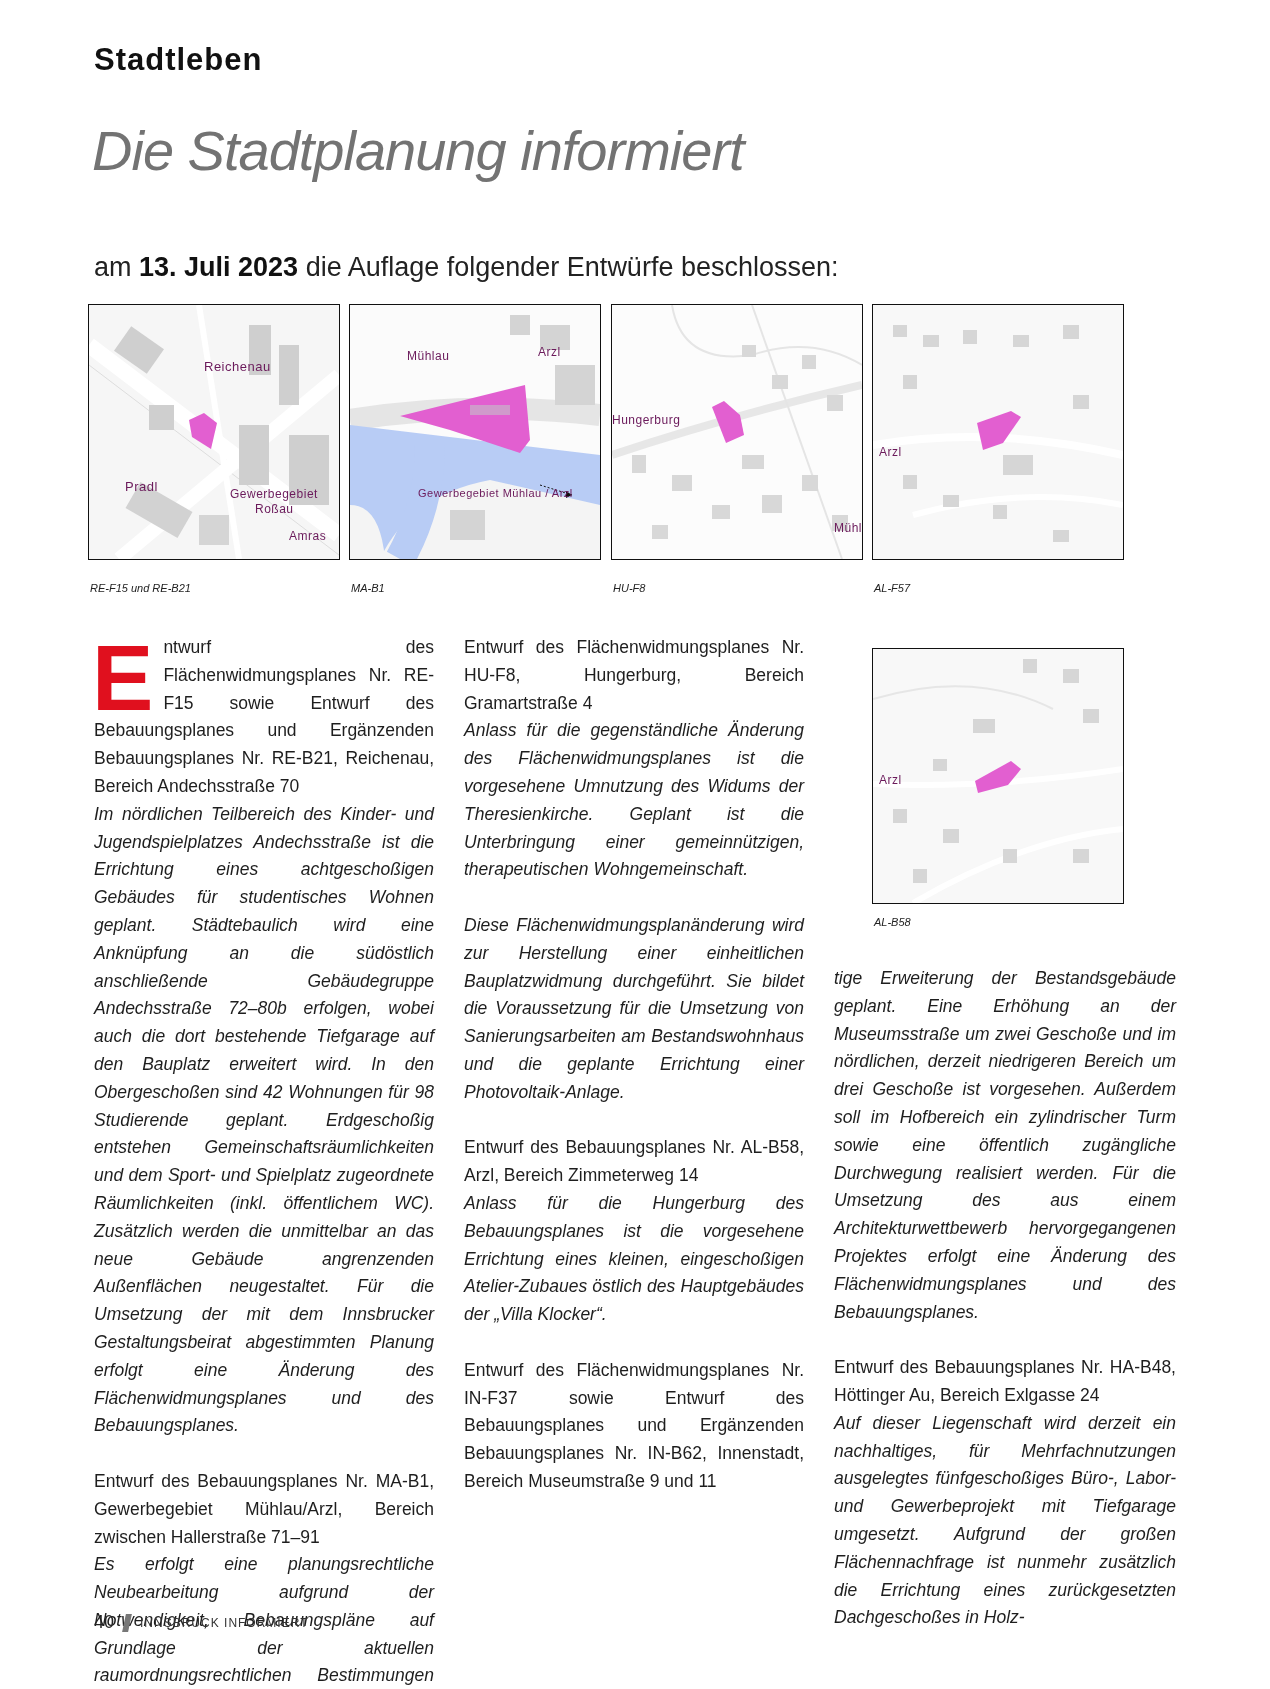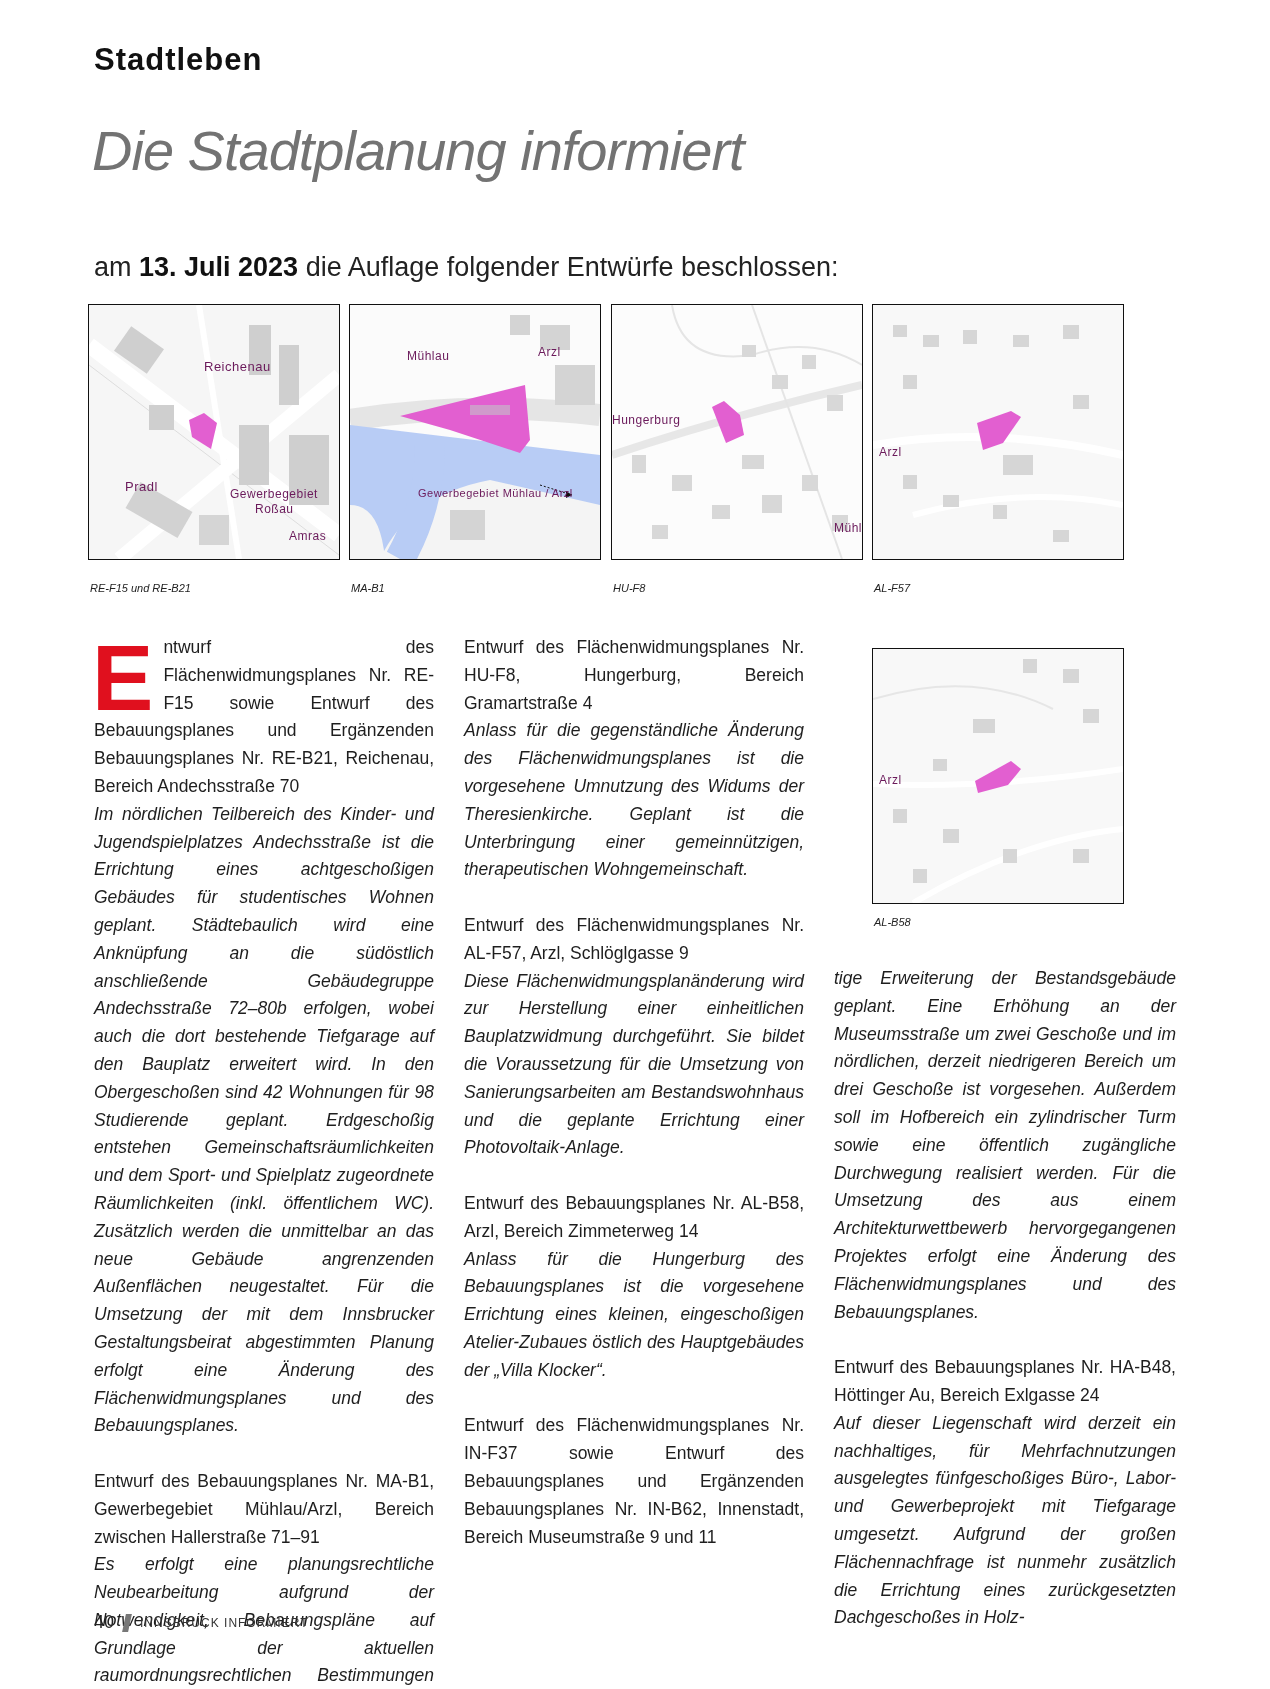--- a/index.html
+++ b/index.html
@@ -170,21 +170,20 @@
   <p class="it">Im nördlichen Teilbereich des Kinder- und Jugendspielplatzes Andechsstraße ist die Errichtung eines achtgeschoßigen Gebäudes für studentisches Wohnen geplant. Städtebaulich wird eine Anknüpfung an die südöstlich anschließende Gebäudegruppe Andechsstraße 72–80b erfolgen, wobei auch die dort bestehende Tiefgarage auf den Bauplatz erweitert wird. In den Obergeschoßen sind 42 Wohnungen für 98 Studierende geplant. Erdgeschoßig entstehen Gemeinschaftsräumlichkeiten und dem Sport- und Spielplatz zugeordnete Räumlichkeiten (inkl. öffentlichem WC). Zusätzlich werden die unmittelbar an das neue Gebäude angrenzenden Außenflächen neugestaltet. Für die Umsetzung der mit dem Innsbrucker Gestaltungsbeirat abgestimmten Planung erfolgt eine Änderung des Flächenwidmungsplanes und des Bebauungsplanes.</p>
   <div class="gap"></div>
   <p>Entwurf des Bebauungsplanes Nr. MA-B1, Gewerbegebiet Mühlau/Arzl, Bereich zwischen Hallerstraße 71–91</p>
   <p class="it">Es erfolgt eine planungsrechtliche Neubearbeitung aufgrund der Notwendigkeit, Bebauungspläne auf Grundlage der aktuellen raumordnungsrechtlichen Bestimmungen und der aktualisierten Zielsetzungen laut dem Tiroler Raumordnungsgesetz 2022 zu erlassen.</p>
 </div>
 
 <div class="col" style="left:464px; top:634px; width:340px;">
   <p>Entwurf des Flächenwidmungsplanes Nr. HU-F8, Hungerburg, Bereich Gramartstraße 4</p>
   <p class="it">Anlass für die gegenständliche Änderung des Flächenwidmungsplanes ist die vorgesehene Umnutzung des Widums der Theresienkirche. Geplant ist die Unterbringung einer gemeinnützigen, therapeutischen Wohngemeinschaft.</p>
   <div class="gap"></div>
-  <p>Entwurf des Flächenwidmungsplanes Nr. AL-F57, Arzl, Schlöglgasse 9</p>
   <p class="it">Diese Flächenwidmungsplanänderung wird zur Herstellung einer einheitlichen Bauplatzwidmung durchgeführt. Sie bildet die Voraussetzung für die Umsetzung von Sanierungsarbeiten am Bestandswohnhaus und die geplante Errichtung einer Photovoltaik-Anlage.</p>
   <div class="gap"></div>
   <p>Entwurf des Bebauungsplanes Nr. AL-B58, Arzl, Bereich Zimmeterweg 14</p>
   <p class="it">Anlass für die Hungerburg des Bebauungsplanes ist die vorgesehene Errichtung eines kleinen, eingeschoßigen Atelier-Zubaues östlich des Hauptgebäudes der „Villa Klocker“.</p>
   <div class="gap"></div>
   <p>Entwurf des Flächenwidmungsplanes Nr. IN-F37 sowie Entwurf des Bebauungsplanes und Ergänzenden Bebauungsplanes Nr. IN-B62, Innenstadt, Bereich Museumstraße 9 und 11</p>
 </div>
 
 <div class="col" style="left:834px; top:965px; width:342px;">
   <p class="it">tige Erweiterung der Bestandsgebäude geplant. Eine Erhöhung an der Museumsstraße um zwei Geschoße und im nördlichen, derzeit niedrigeren Bereich um drei Geschoße ist vorgesehen. Außerdem soll im Hofbereich ein zylindrischer Turm sowie eine öffentlich zugängliche Durchwegung realisiert werden. Für die Umsetzung des aus einem Architekturwettbewerb hervorgegangenen Projektes erfolgt eine Änderung des Flächenwidmungsplanes und des Bebauungsplanes.</p>

